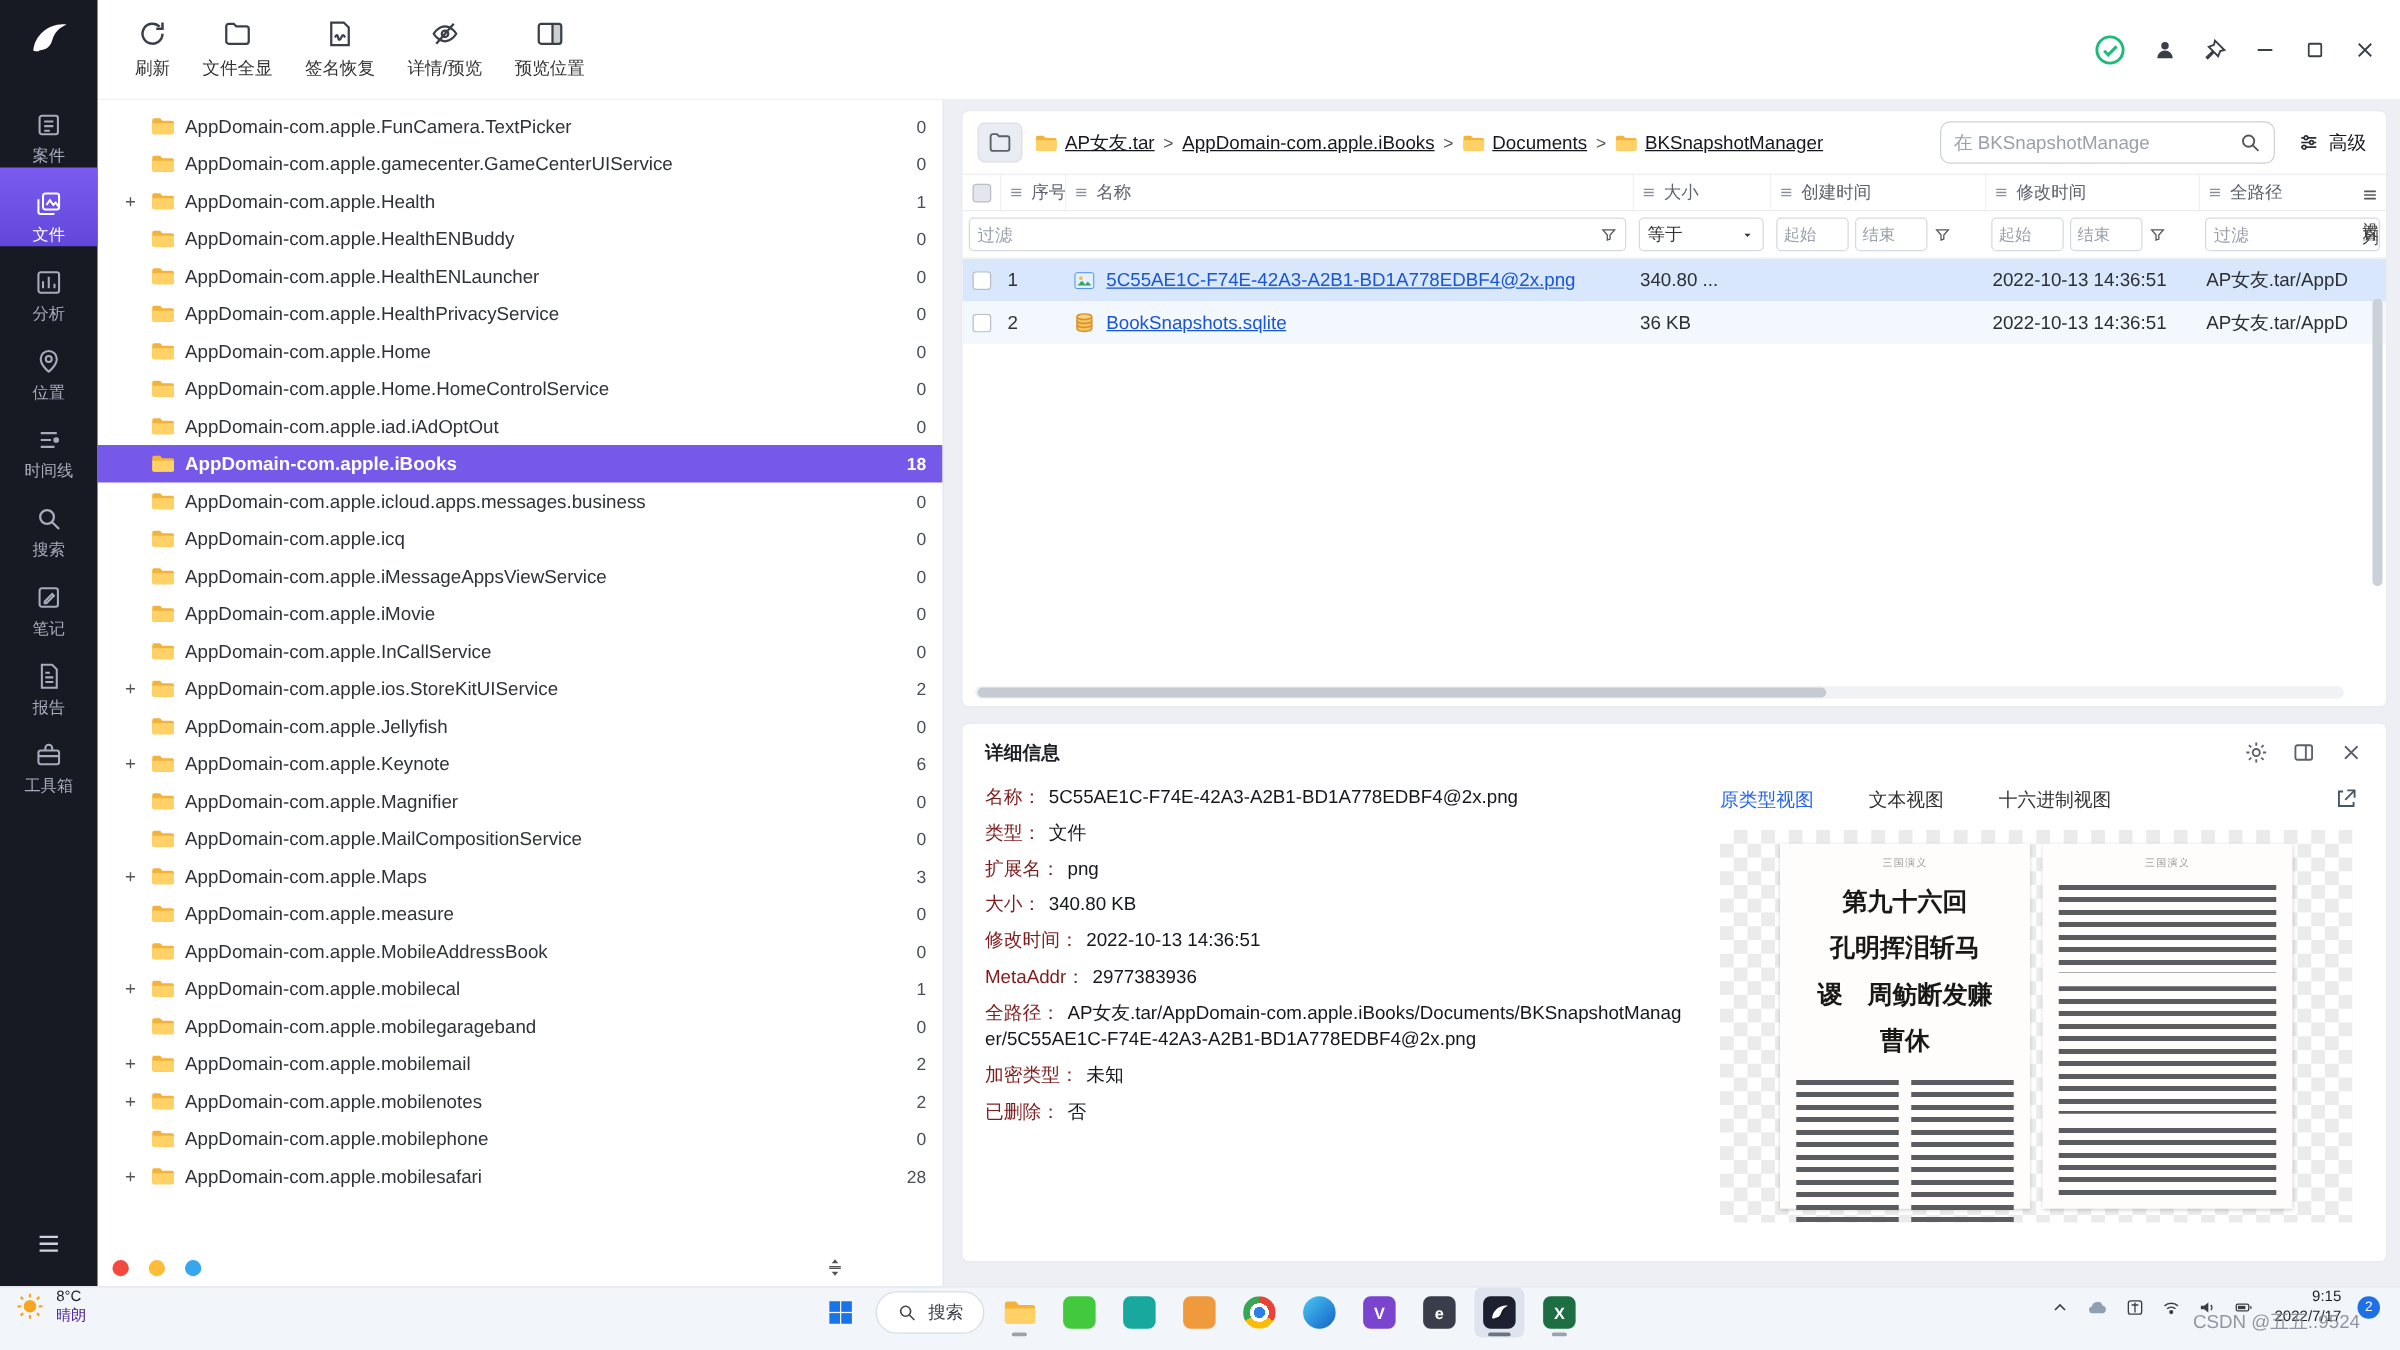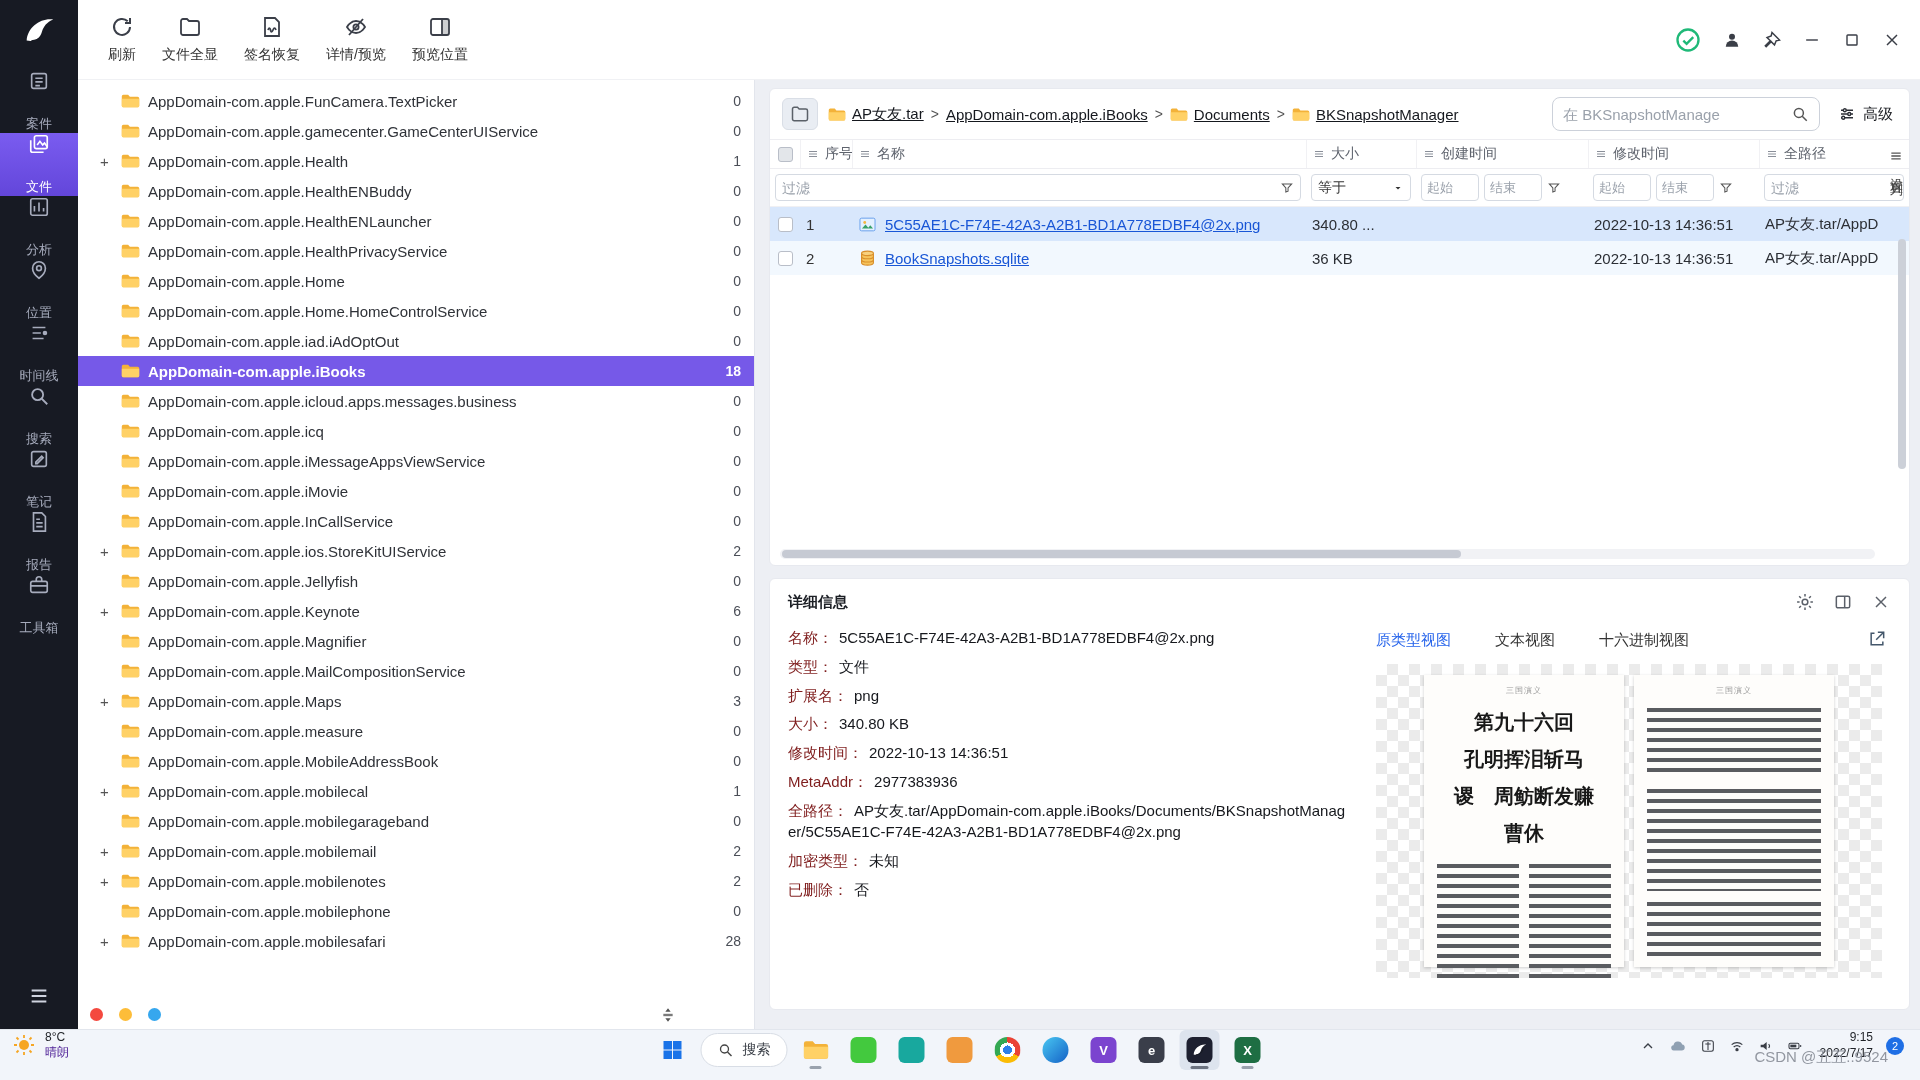--- a/index.html
+++ b/index.html
@@ -18,21 +18,21 @@
 .tool-btn{display:flex;flex-direction:column;align-items:center;justify-content:center;gap:7px;padding:0 13px;height:100%;color:#333;font-size:14px}
 .tool-btn .ic{width:24px;height:24px;color:#3b3f49}
 .win-controls{margin-left:auto;display:flex;align-items:center;gap:20px;padding-right:18px}
 .win-controls .ic{color:#3a3e47}
 .win-controls .ic.verified{width:28px;height:28px}
 
 
 .sidebar{position:absolute;left:0;top:0;width:78px;bottom:51px;background:#171a23;display:flex;flex-direction:column;align-items:center;z-index:3}
 .logo{margin:12px 0 16px}
 .side-nav{width:100%;display:flex;flex-direction:column}
-.side-item{height:63px;display:flex;flex-direction:column;align-items:center;justify-content:space-between;gap:5px;color:#a7acbd;font-size:13px}
+.side-item{height:63px;display:flex;flex-direction:column;align-items:center;justify-content:flex-end;gap:5px;color:#a7acbd;font-size:13px}
 .side-item .ic{width:22px;height:22px}
 .side-item.active{background:linear-gradient(180deg,#7a5cf0,#6346da);color:#fff}
 .side-menu{margin-top:auto;margin-bottom:18px;color:#cfd3df}
 
 
 .content{position:absolute;left:78px;top:80px;right:0;bottom:51px;background:#edeff4;display:flex}
 .tree-panel{width:677px;background:#fff;border-right:1px solid #e2e5ec;position:relative;overflow:hidden;flex:none}
 .tree{padding-top:6px}
 .tree-row{height:30px;display:flex;align-items:center;padding-left:22px;font-size:15px;color:#2f3238;position:relative;white-space:nowrap}
 .expander{width:21px;font-size:15px;color:#555;flex:none}

